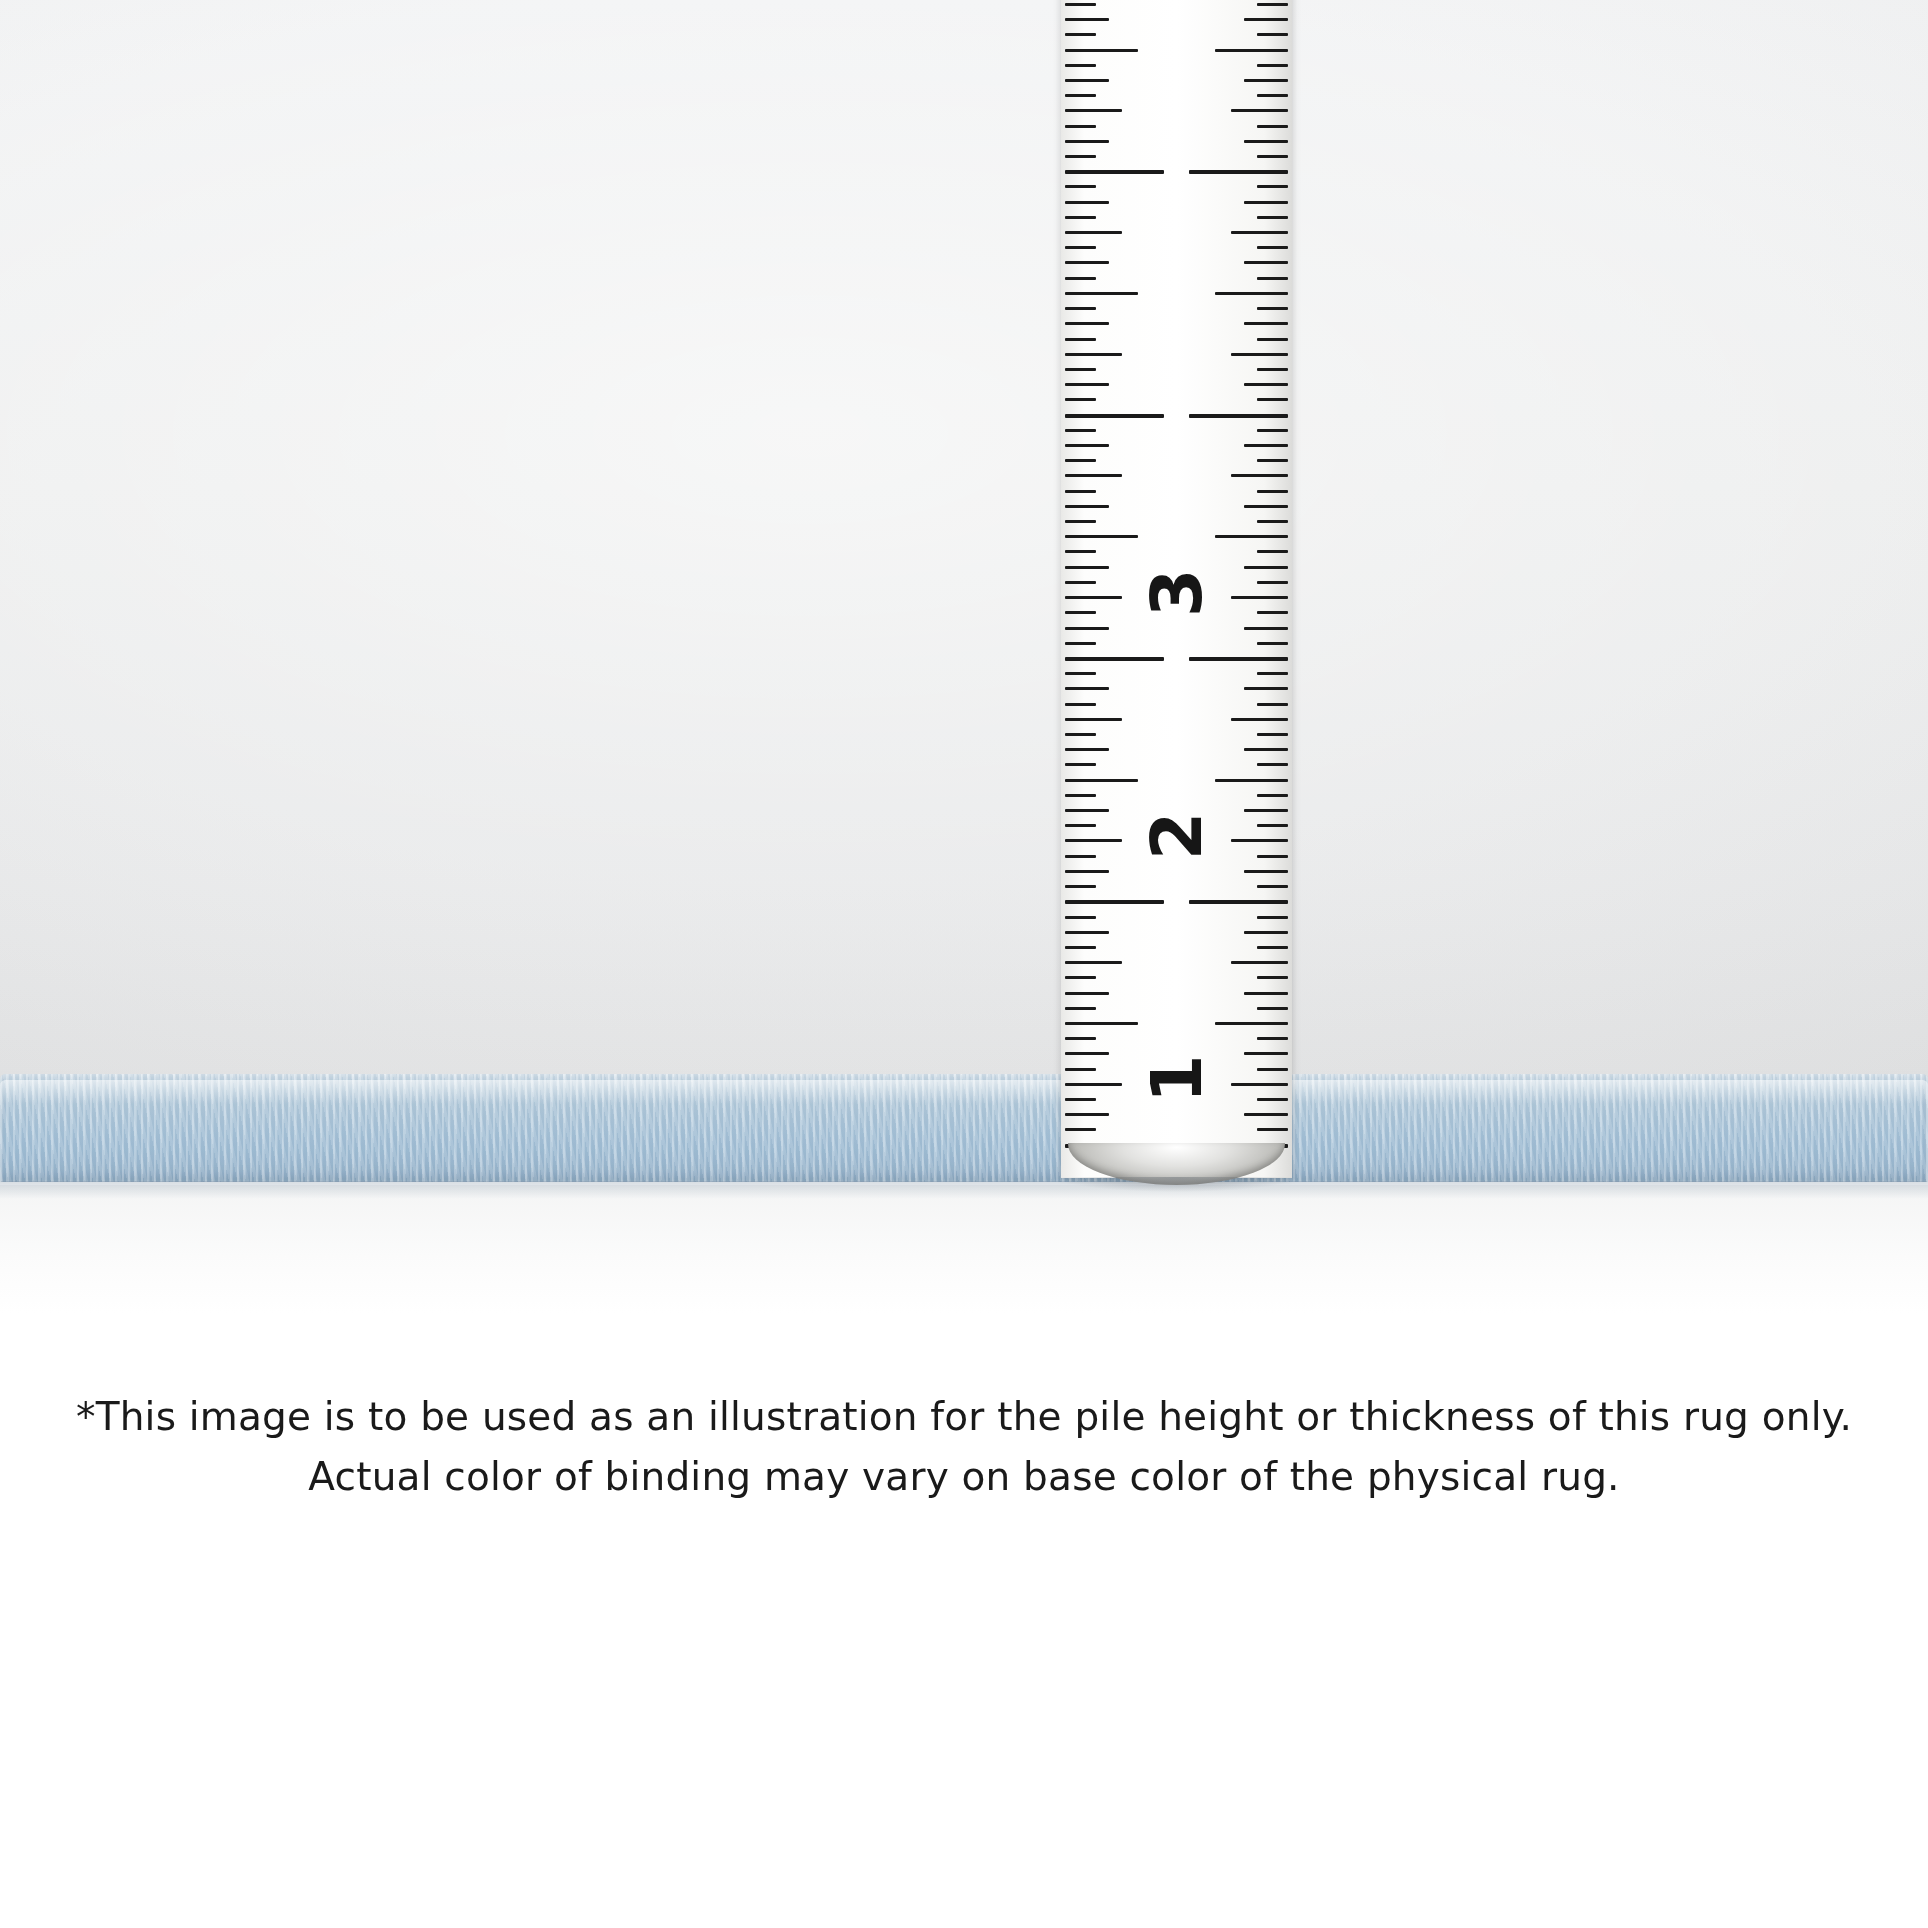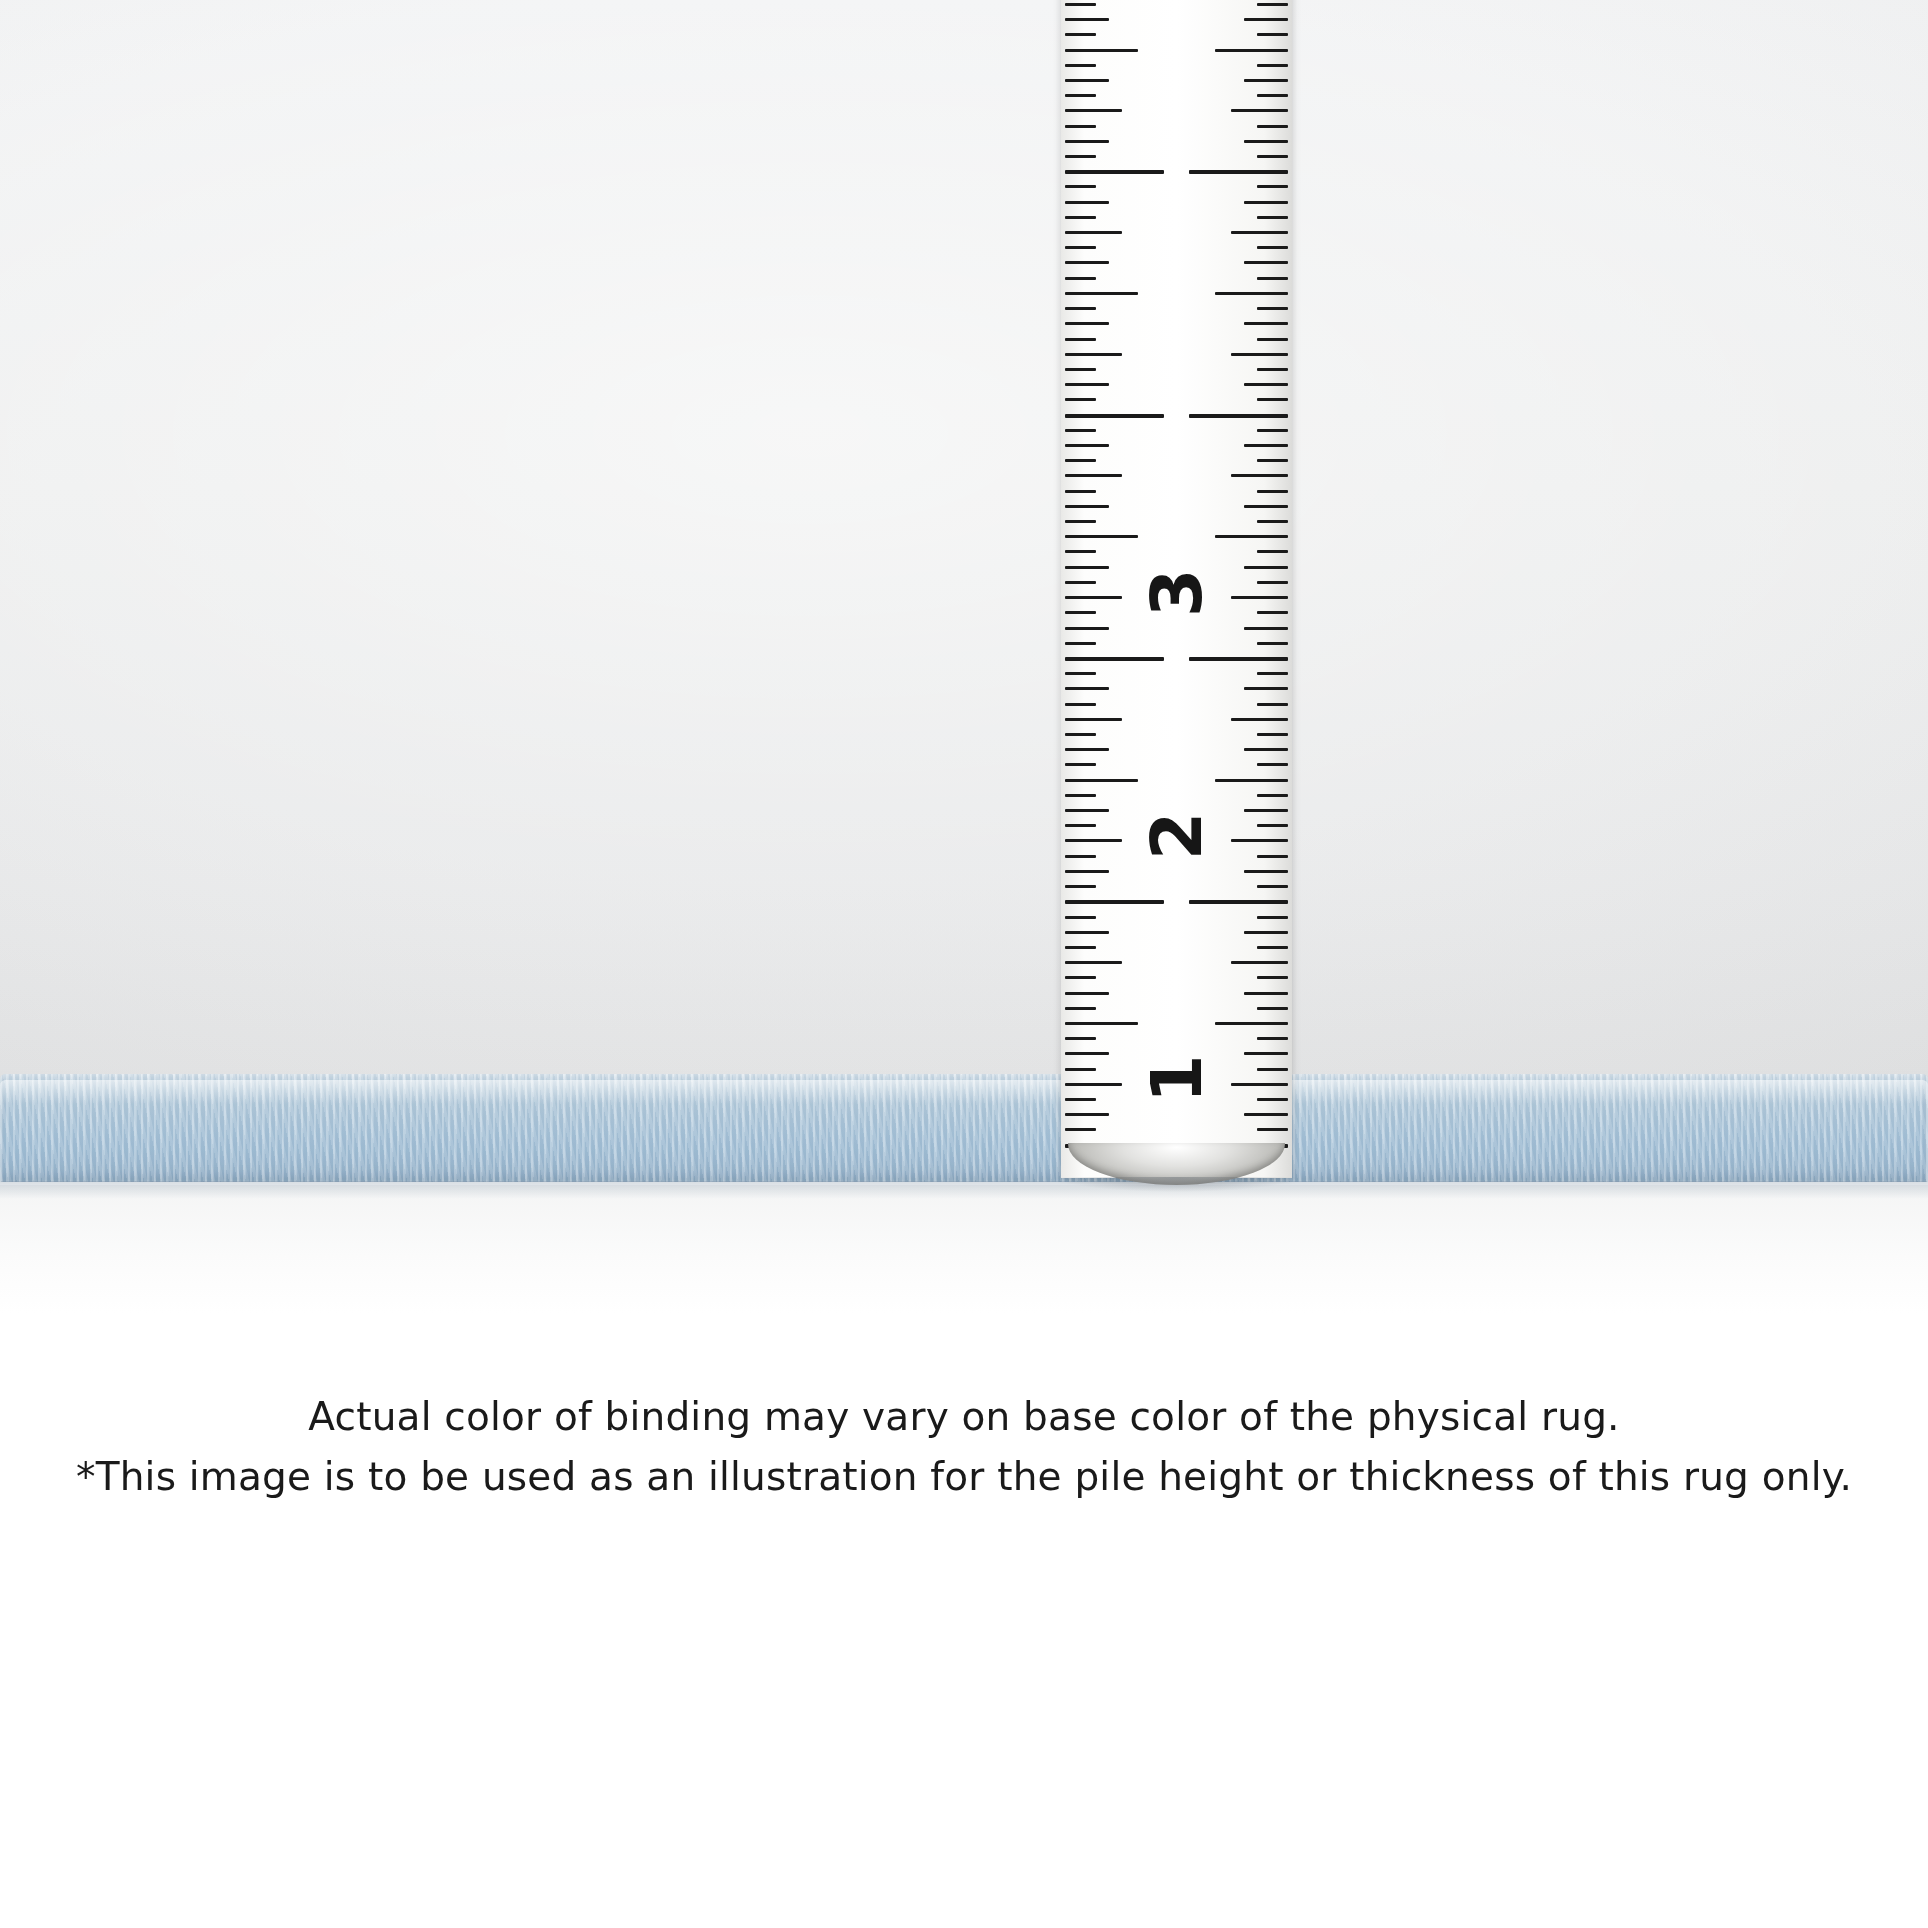--- a/index.html
+++ b/index.html
@@ -375,16 +375,16 @@
     <div class="ruler-num" style="top: 1051px;">1</div>
 
   </div>
 
   <div class="ruler-tip"></div>
   <div class="ruler-tip-shadow"></div>
 
 </div>
 
 <div class="caption">
+  <span class="caption-line">*This image is to be used as an illustration for the pile height or thickness of this rug only.</span>
   <span class="caption-line">Actual color of binding may vary on base color of the physical rug.</span>
-  <span class="caption-line">*This image is to be used as an illustration for the pile height or thickness of this rug only.</span>
 </div>
 
 
 </body></html>

